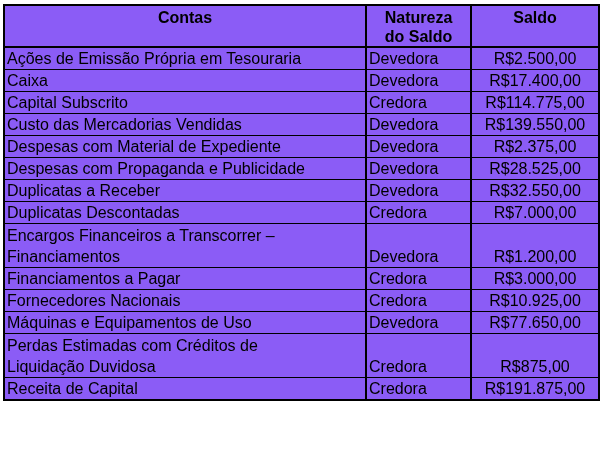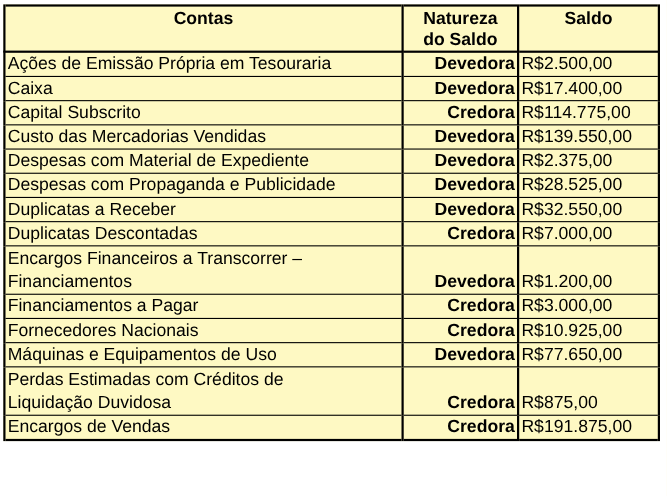--- a/index.html
+++ b/index.html
@@ -15,21 +15,21 @@
     font-family: "Liberation Sans", sans-serif;
     color: #000000;
   }
   table.balance {
     position: absolute;
     left: 3px;
     top: 4px;
     width: 595px;
     border-collapse: collapse;
     table-layout: fixed;
-    background: #fef9c3;
+    background: #8b5cf6;
     font-size: 16px;
     line-height: 21px;
   }
   table.balance th,
   table.balance td {
     border: 1px solid #000000;
     border-left-width: 2px;
     border-right-width: 2px;
     padding: 0 2px;
     overflow: hidden;
@@ -56,26 +56,25 @@
   tr.data-row.tall {
     height: 44px;
   }
   td.cell-account {
     text-align: left;
     padding-left: 7px;
     white-space: pre-line;
     vertical-align: bottom;
   }
   td.cell-nature {
-    text-align: right;
+    text-align: left;
     vertical-align: bottom;
-    font-weight: bold;
   }
   td.cell-balance {
-    text-align: left;
+    text-align: center;
     padding-right: 6px;
     vertical-align: bottom;
   }
 </style>
 </head>
 <body>
 
 <div class="sheet">
   <table class="balance">
     <colgroup>
@@ -151,19 +150,19 @@
       <td class="cell-nature">Devedora</td>
       <td class="cell-balance">R$77.650,00</td>
     </tr>
     <tr class="data-row tall">
       <td class="cell-account">Perdas Estimadas com Créditos de
 Liquidação Duvidosa</td>
       <td class="cell-nature">Credora</td>
       <td class="cell-balance">R$875,00</td>
     </tr>
     <tr class="data-row">
-      <td class="cell-account">Encargos de Vendas</td>
+      <td class="cell-account">Receita de Capital</td>
       <td class="cell-nature">Credora</td>
       <td class="cell-balance">R$191.875,00</td>
     </tr>
   </tbody>
     </table>
 </div>
 
 </body></html>

